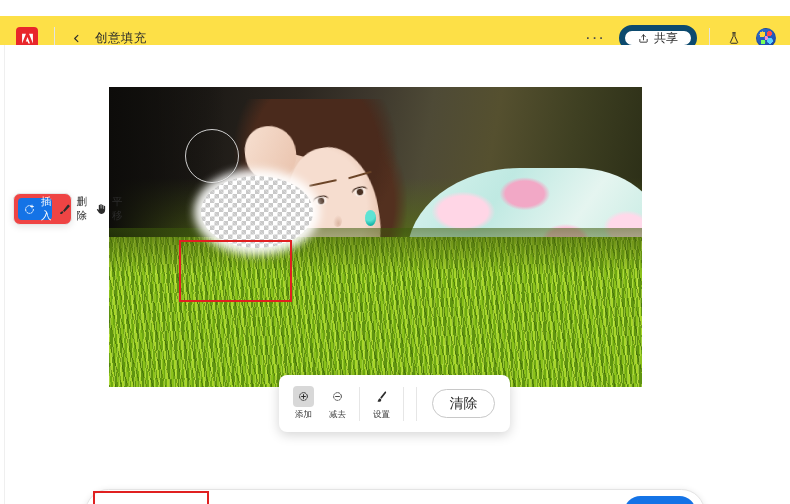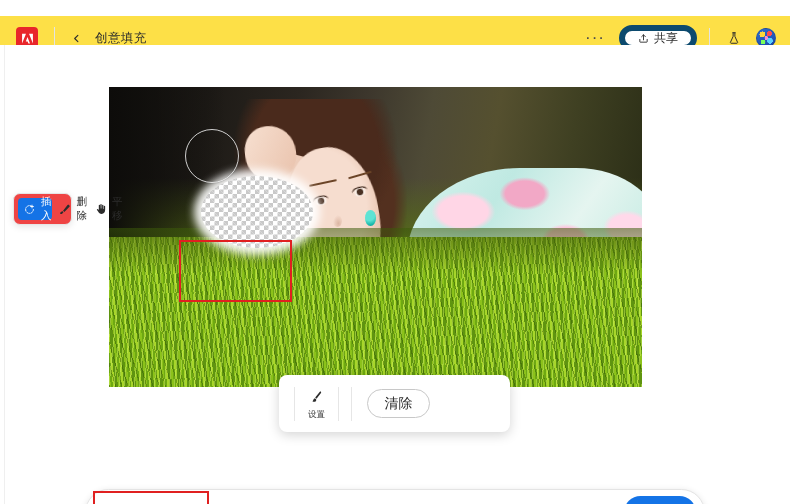--- a/index.html
+++ b/index.html
@@ -622,20 +622,42 @@
           <svg width="12" height="12" viewBox="0 0 24 24" fill="currentColor">
             <path d="M12 2.2a1.3 1.3 0 0 1 1.3 1.3V11h.9V4.6a1.3 1.3 0 1 1 2.6 0V12h.9V6.6a1.3 1.3 0 1 1 2.6 0v7.6c0 4.2-2.8 7.6-6.9 7.6-3.6 0-5.6-1.8-7.2-5L4 14.2a1.35 1.35 0 0 1 2-1.8l1.6 1.7V4.7a1.3 1.3 0 0 1 2.6 0V11h.5V3.5A1.3 1.3 0 0 1 12 2.2z"></path>
           </svg>
         </span>
         <span>平移</span>
       </div>
     </div>
 
     <div class="optbar">
 
+      <div class="ogroup">
+        <div class="oitem sel">
+          <span class="obox">
+            <svg width="13" height="13" viewBox="0 0 24 24" fill="none" stroke="currentColor" stroke-width="1.8" stroke-linecap="round">
+              <circle cx="12" cy="12" r="7.2" stroke-dasharray="2.6 2.4"></circle>
+              <line x1="12" y1="8.4" x2="12" y2="15.6"></line>
+              <line x1="8.4" y1="12" x2="15.6" y2="12"></line>
+            </svg>
+          </span>
+          <span class="olabel">添加</span>
+        </div>
+
+        <div class="oitem">
+          <span class="obox">
+            <svg width="13" height="13" viewBox="0 0 24 24" fill="none" stroke="currentColor" stroke-width="1.6" stroke-linecap="round">
+              <circle cx="12" cy="12" r="7.2" stroke-dasharray="2.6 2.4"></circle>
+              <line x1="8.4" y1="12" x2="15.6" y2="12"></line>
+            </svg>
+          </span>
+          <span class="olabel">减去</span>
+        </div>
+      </div>
 
       <div class="odiv"></div>
 
       <div class="oitem">
         <span class="obox">
           <svg width="14" height="14" viewBox="0 0 24 24" fill="currentColor">
             <path d="M19.3 3.1c-.9-.7-2.1-.5-2.8.3L8.9 13l2.3 1.8 7.6-9.6c.6-.8.5-1.9-.3-2.5z"></path>
             <path d="M8.2 14.2c-1.4.5-2.2 1.7-2.6 3-.3.9-.7 1.5-1.5 1.9 1 .9 2.3 1.4 3.6 1.2 1.8-.2 3-1.6 3-3.3 0-.6-.2-1.1-.5-1.6l-2-1.2z"></path>
           </svg>
         </span>

